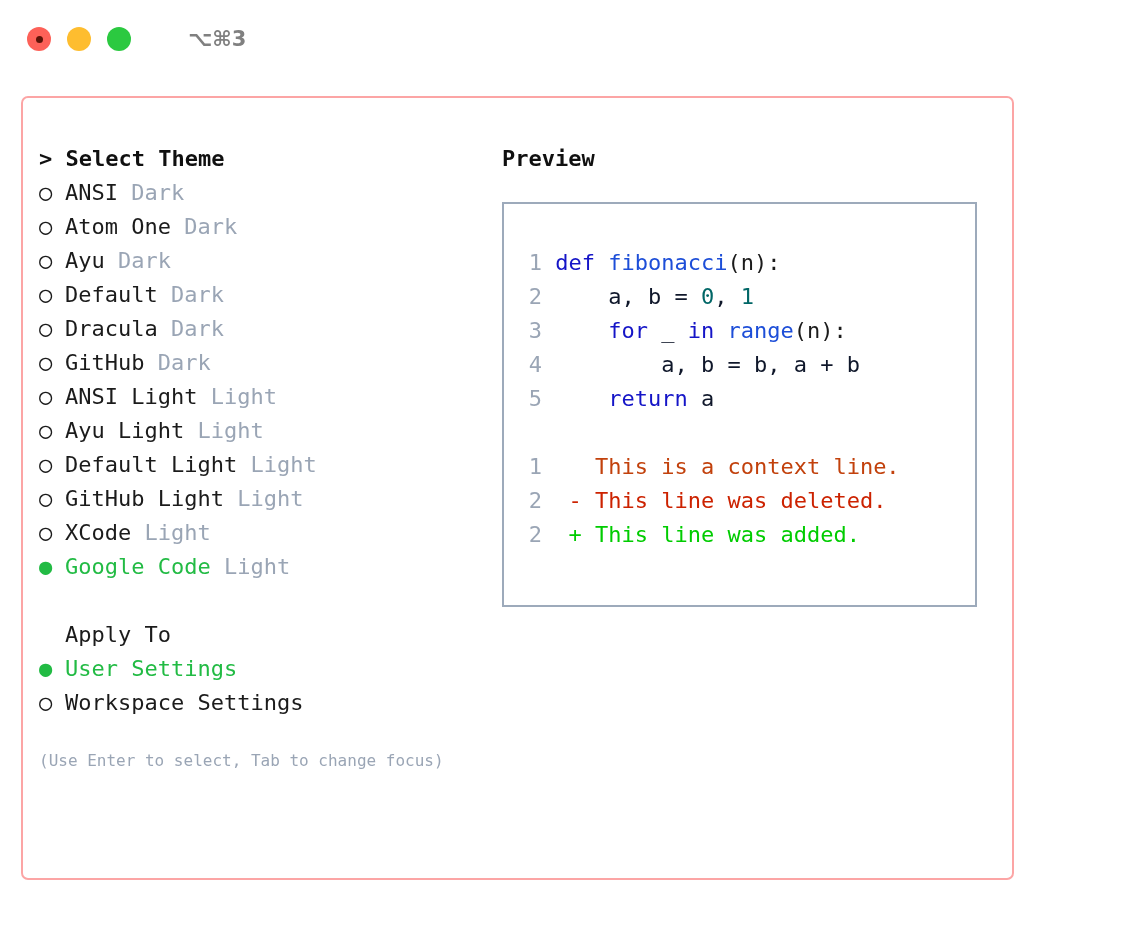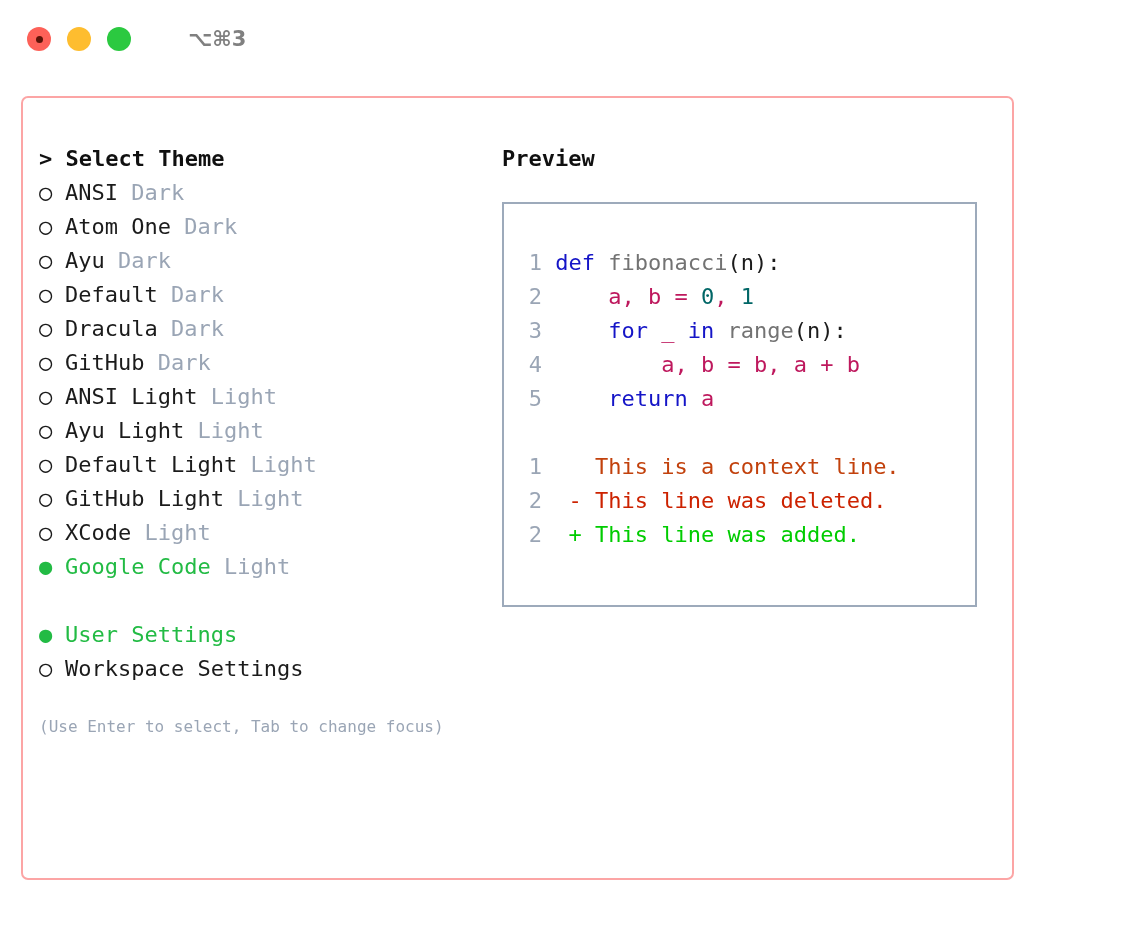--- a/index.html
+++ b/index.html
@@ -178,23 +178,23 @@
   }
 
   .lineno {
     display: inline-block;
     width: 26px;
     text-align: right;
     color: #9aa5b5;
   }
 
   .tok-kw   { color: #1515c7; text-align: right; }
-  .tok-fn   { color: #737373; }
+  .tok-fn   { color: #1d4ed8; }
   .tok-num  { color: #006666; }
-  .tok-txt  { color: #be185d; }
+  .tok-txt  { color: #0f172a; }
   .tok-punc { color: #1b1b1b; }
 
   .diff-gap { height: 34px; }
   .diff-context { color: #c2410c; }
   .diff-del     { color: #cc2200; }
   .diff-add     { color: #00cc00; }
 </style>
 </head>
 <body>
 
@@ -224,20 +224,21 @@
             <div class="row"><span class="marker">○</span><span class="name">ANSI Light</span><span> </span><span class="mode-tag">Light</span></div>
             <div class="row"><span class="marker">○</span><span class="name">Ayu Light</span><span> </span><span class="mode-tag">Light</span></div>
             <div class="row"><span class="marker">○</span><span class="name">Default Light</span><span> </span><span class="mode-tag">Light</span></div>
             <div class="row"><span class="marker">○</span><span class="name">GitHub Light</span><span> </span><span class="mode-tag">Light</span></div>
             <div class="row"><span class="marker">○</span><span class="name">XCode</span><span> </span><span class="mode-tag">Light</span></div>
             <div class="row selected"><span class="marker">●</span><span class="name">Google Code</span><span> </span><span class="mode-tag">Light</span></div>
           </div>
 
         <div class="spacer-row"></div>
 
+        <div class="row section-header-plain"><span class="marker"> </span><span>Apply To</span></div>
 
         <div id="apply-to-list">
             <div class="row selected"><span class="marker">●</span><span class="name">User Settings</span></div>
             <div class="row"><span class="marker">○</span><span class="name">Workspace Settings</span></div>
           </div>
 
         <div id="hint-text">(Use Enter to select, Tab to change focus)</div>
       </div>
 
       <div id="preview-column">

